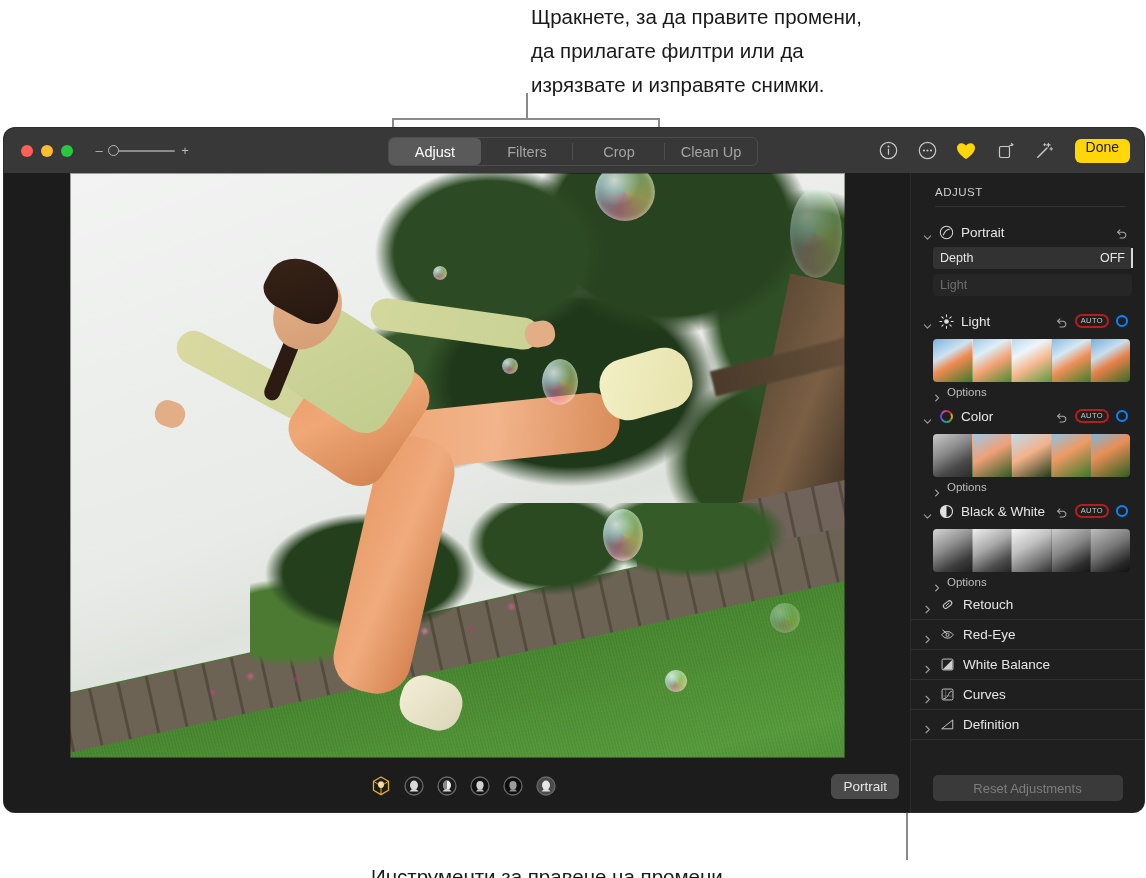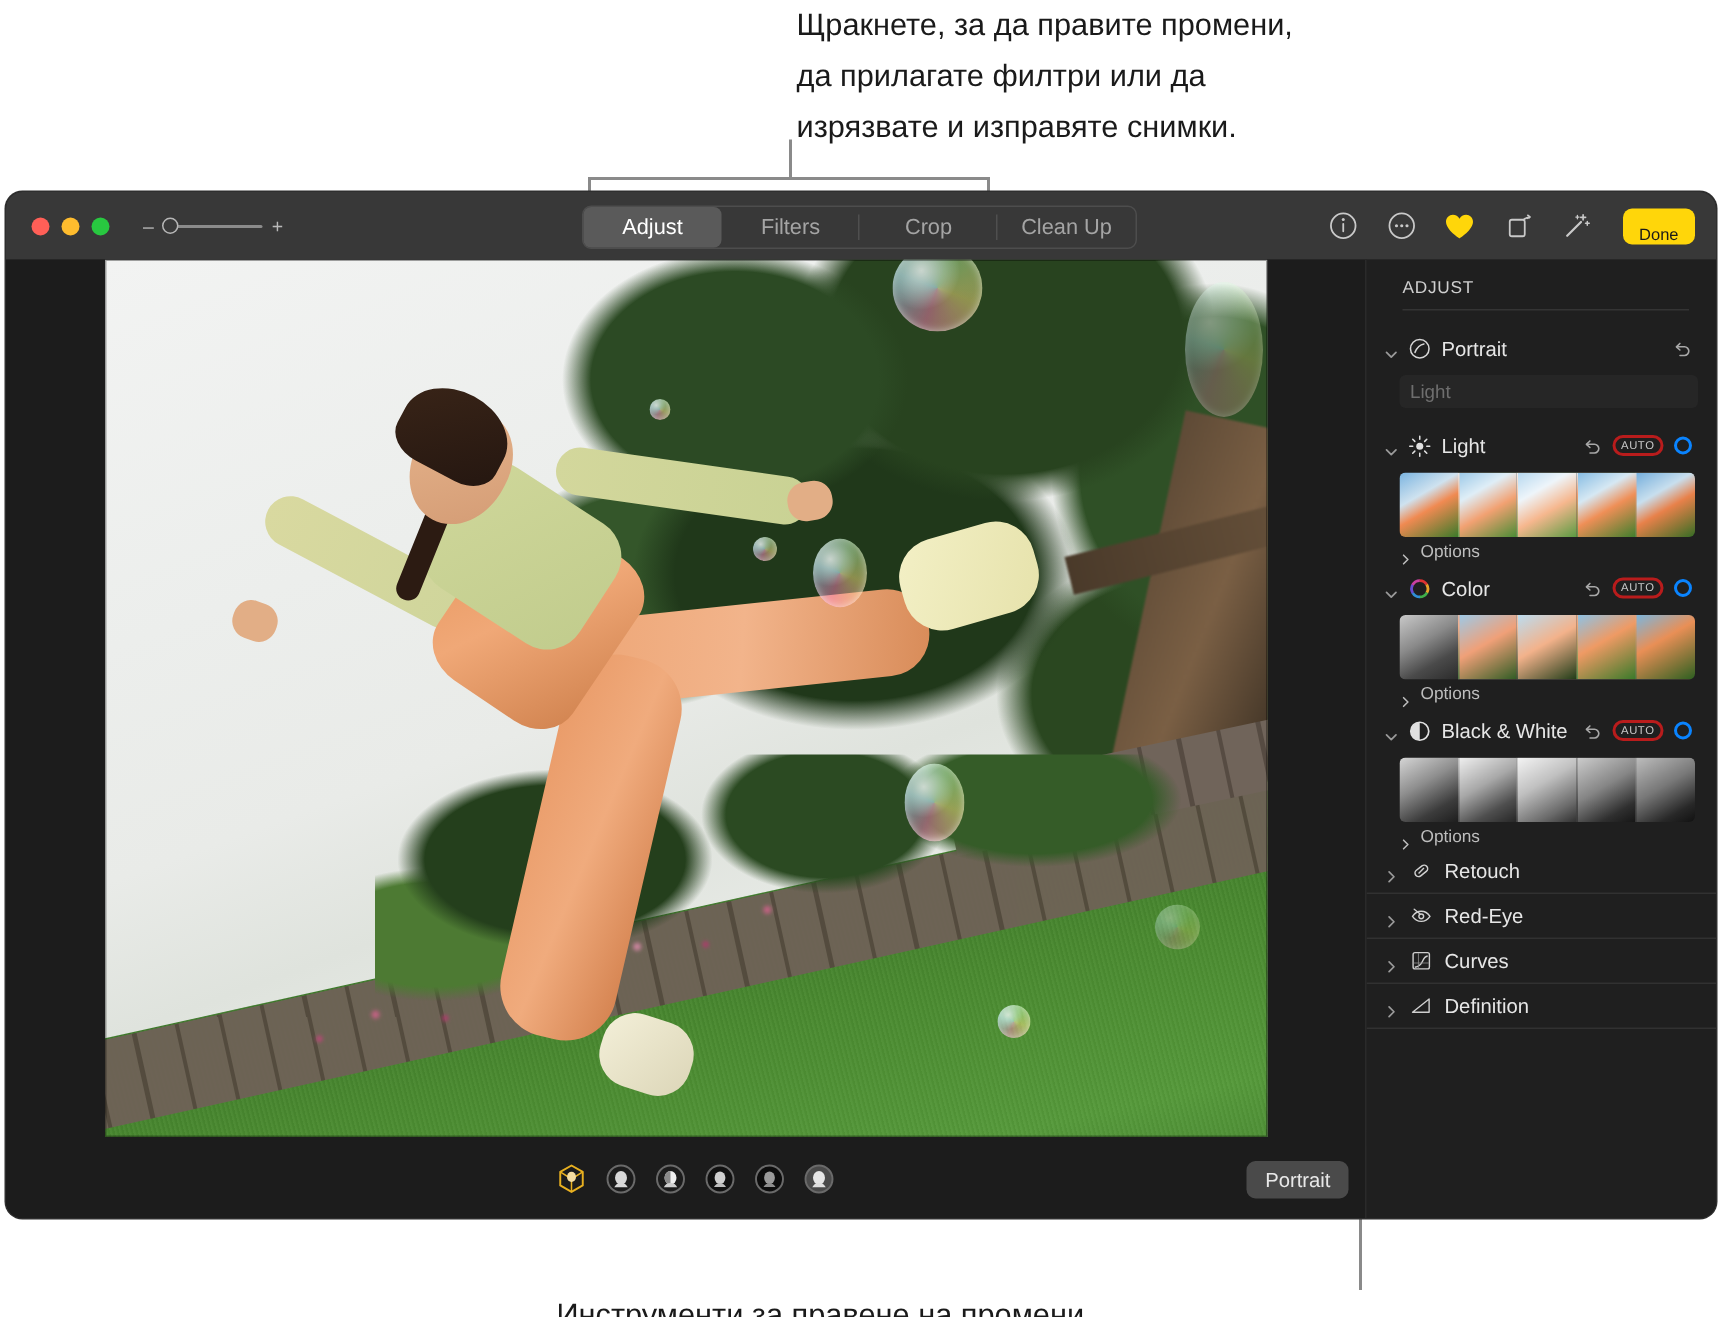--- a/index.html
+++ b/index.html
@@ -73,21 +73,21 @@
   }
 
   
   #tbicons{
     position:absolute;right:14px;top:9px;height:27px;display:flex;align-items:center;gap:18px;
   }
   .tbi{width:21px;height:21px;display:flex;align-items:center;justify-content:center;color:#c9c9c9;}
   .tbi svg{display:block;}
   #done-btn{
     height:24px;padding:0 11px;border-radius:6px;background:#ffd60a;color:#1a1a1a;
-    font-size:11px;display:flex;align-items:flex-end;justify-content:center;font-weight:400;
+    font-size:14px;display:flex;align-items:flex-start;justify-content:center;font-weight:400;
     margin-left:2px;
   }
 
   
   #canvas{
     position:absolute;left:0;top:45px;right:233px;bottom:0;background:#1c1c1c;
     overflow:hidden;
   }
   #photo{
     position:absolute;left:66px;top:0px;width:775px;height:585px;overflow:hidden;
@@ -474,20 +474,25 @@
             </svg>
         </span>
         <span class="sect-label">Portrait</span>
         <span class="revert">
           <svg width="13" height="13" viewBox="0 0 14 14">
               <path d="M3.2 5.6h5.4a3.1 3.1 0 110 6.2H5.4" fill="none" stroke="#a8a8a8" stroke-width="1.15" stroke-linecap="round"></path>
               <path d="M5.3 3.2L2.8 5.6l2.5 2.3" fill="none" stroke="#a8a8a8" stroke-width="1.15" stroke-linecap="round" stroke-linejoin="round"></path>
             </svg>
         </span>
       </div>
+      <div class="row-field">
+        <span>Depth</span>
+        <span>OFF</span>
+        <span class="caret"></span>
+      </div>
       <div class="row-field dim">
         <span>Light</span>
       </div>
 
       <div class="sect-head" style="margin-top:12px">
         <span class="chev">
           <svg width="9" height="9" viewBox="0 0 10 10">
               <path d="M1.5 3.2L5 6.8l3.5-3.6" fill="none" stroke="#9a9a9a" stroke-width="1.3" stroke-linecap="round" stroke-linejoin="round"></path>
             </svg>
         </span>
@@ -636,20 +641,34 @@
       </div>
       <div class="list-item">
         <span class="chev">
           <svg width="9" height="9" viewBox="0 0 10 10">
               <path d="M3.4 1.4L7 5l-3.6 3.6" fill="none" stroke="#9a9a9a" stroke-width="1.3" stroke-linecap="round" stroke-linejoin="round"></path>
             </svg>
         </span>
         <span class="sect-icon">
           <svg width="15" height="15" viewBox="0 0 16 16">
               <rect x="2.2" y="2.2" width="11.6" height="11.6" rx="1.4" fill="none" stroke="#cfcfcf" stroke-width="1"></rect>
+              <path d="M2.8 13.2L13.2 2.8v10.4z" fill="#cfcfcf"></path>
+            </svg>
+        </span>
+        <span class="sect-label">White Balance</span>
+      </div>
+      <div class="list-item">
+        <span class="chev">
+          <svg width="9" height="9" viewBox="0 0 10 10">
+              <path d="M3.4 1.4L7 5l-3.6 3.6" fill="none" stroke="#9a9a9a" stroke-width="1.3" stroke-linecap="round" stroke-linejoin="round"></path>
+            </svg>
+        </span>
+        <span class="sect-icon">
+          <svg width="15" height="15" viewBox="0 0 16 16">
+              <rect x="2.2" y="2.2" width="11.6" height="11.6" rx="1.4" fill="none" stroke="#cfcfcf" stroke-width="1"></rect>
               <path d="M3.4 12.6c3-.4 4.6-2 5.6-4.4 1-2.4 2-3.4 3.6-3.6" fill="none" stroke="#cfcfcf" stroke-width="1"></path>
               <path d="M6 2.6v10.8M2.6 9.6h10.8" stroke="#8a8a8a" stroke-width=".6"></path>
             </svg>
         </span>
         <span class="sect-label">Curves</span>
       </div>
       <div class="list-item">
         <span class="chev">
           <svg width="9" height="9" viewBox="0 0 10 10">
               <path d="M3.4 1.4L7 5l-3.6 3.6" fill="none" stroke="#9a9a9a" stroke-width="1.3" stroke-linecap="round" stroke-linejoin="round"></path>
@@ -659,15 +678,20 @@
           <svg width="15" height="15" viewBox="0 0 16 16">
               <path d="M1.8 12.6L13.6 3.2v9.4z" fill="none" stroke="#cfcfcf" stroke-width="1" stroke-linejoin="round"></path>
             </svg>
         </span>
         <span class="sect-label">Definition</span>
       </div>
 
       <div class="fade-bottom"></div>
     </div>
 
+    <div id="reset-wrap">
+      <div id="reset-btn">
+        <span>Reset Adjustments</span>
+      </div>
+    </div>
   </div>
 
 </div>
 
 </body></html>

